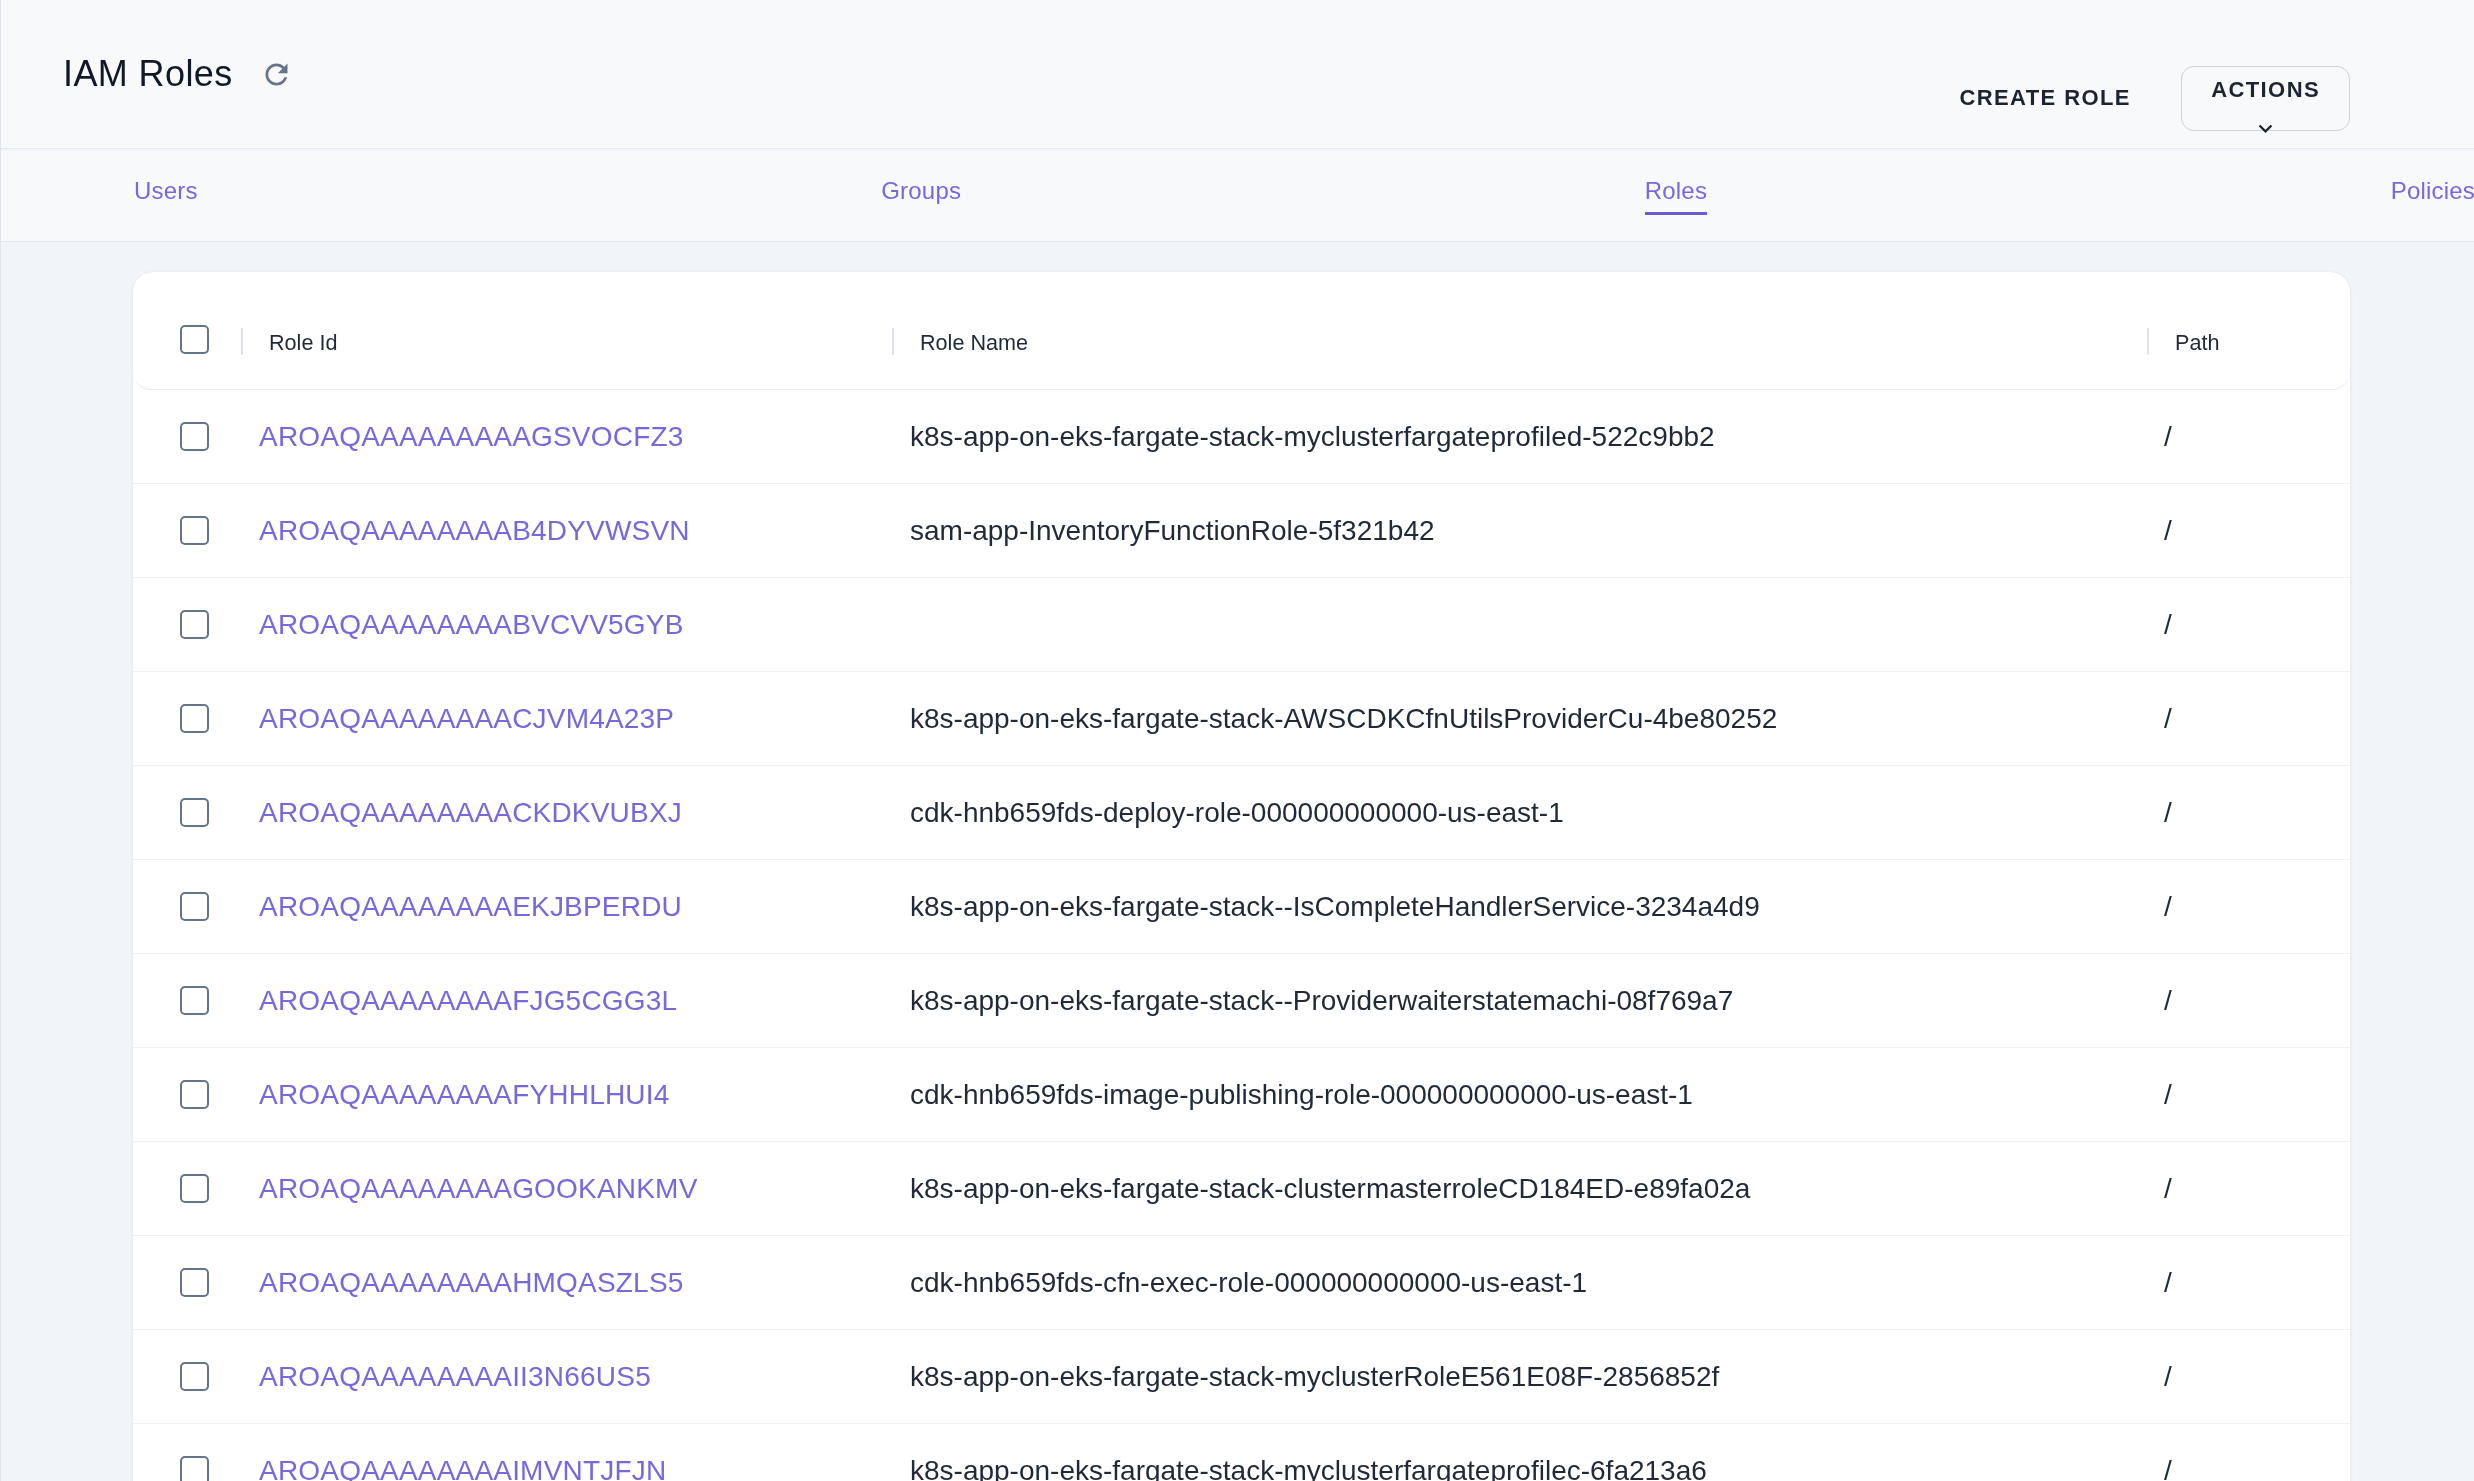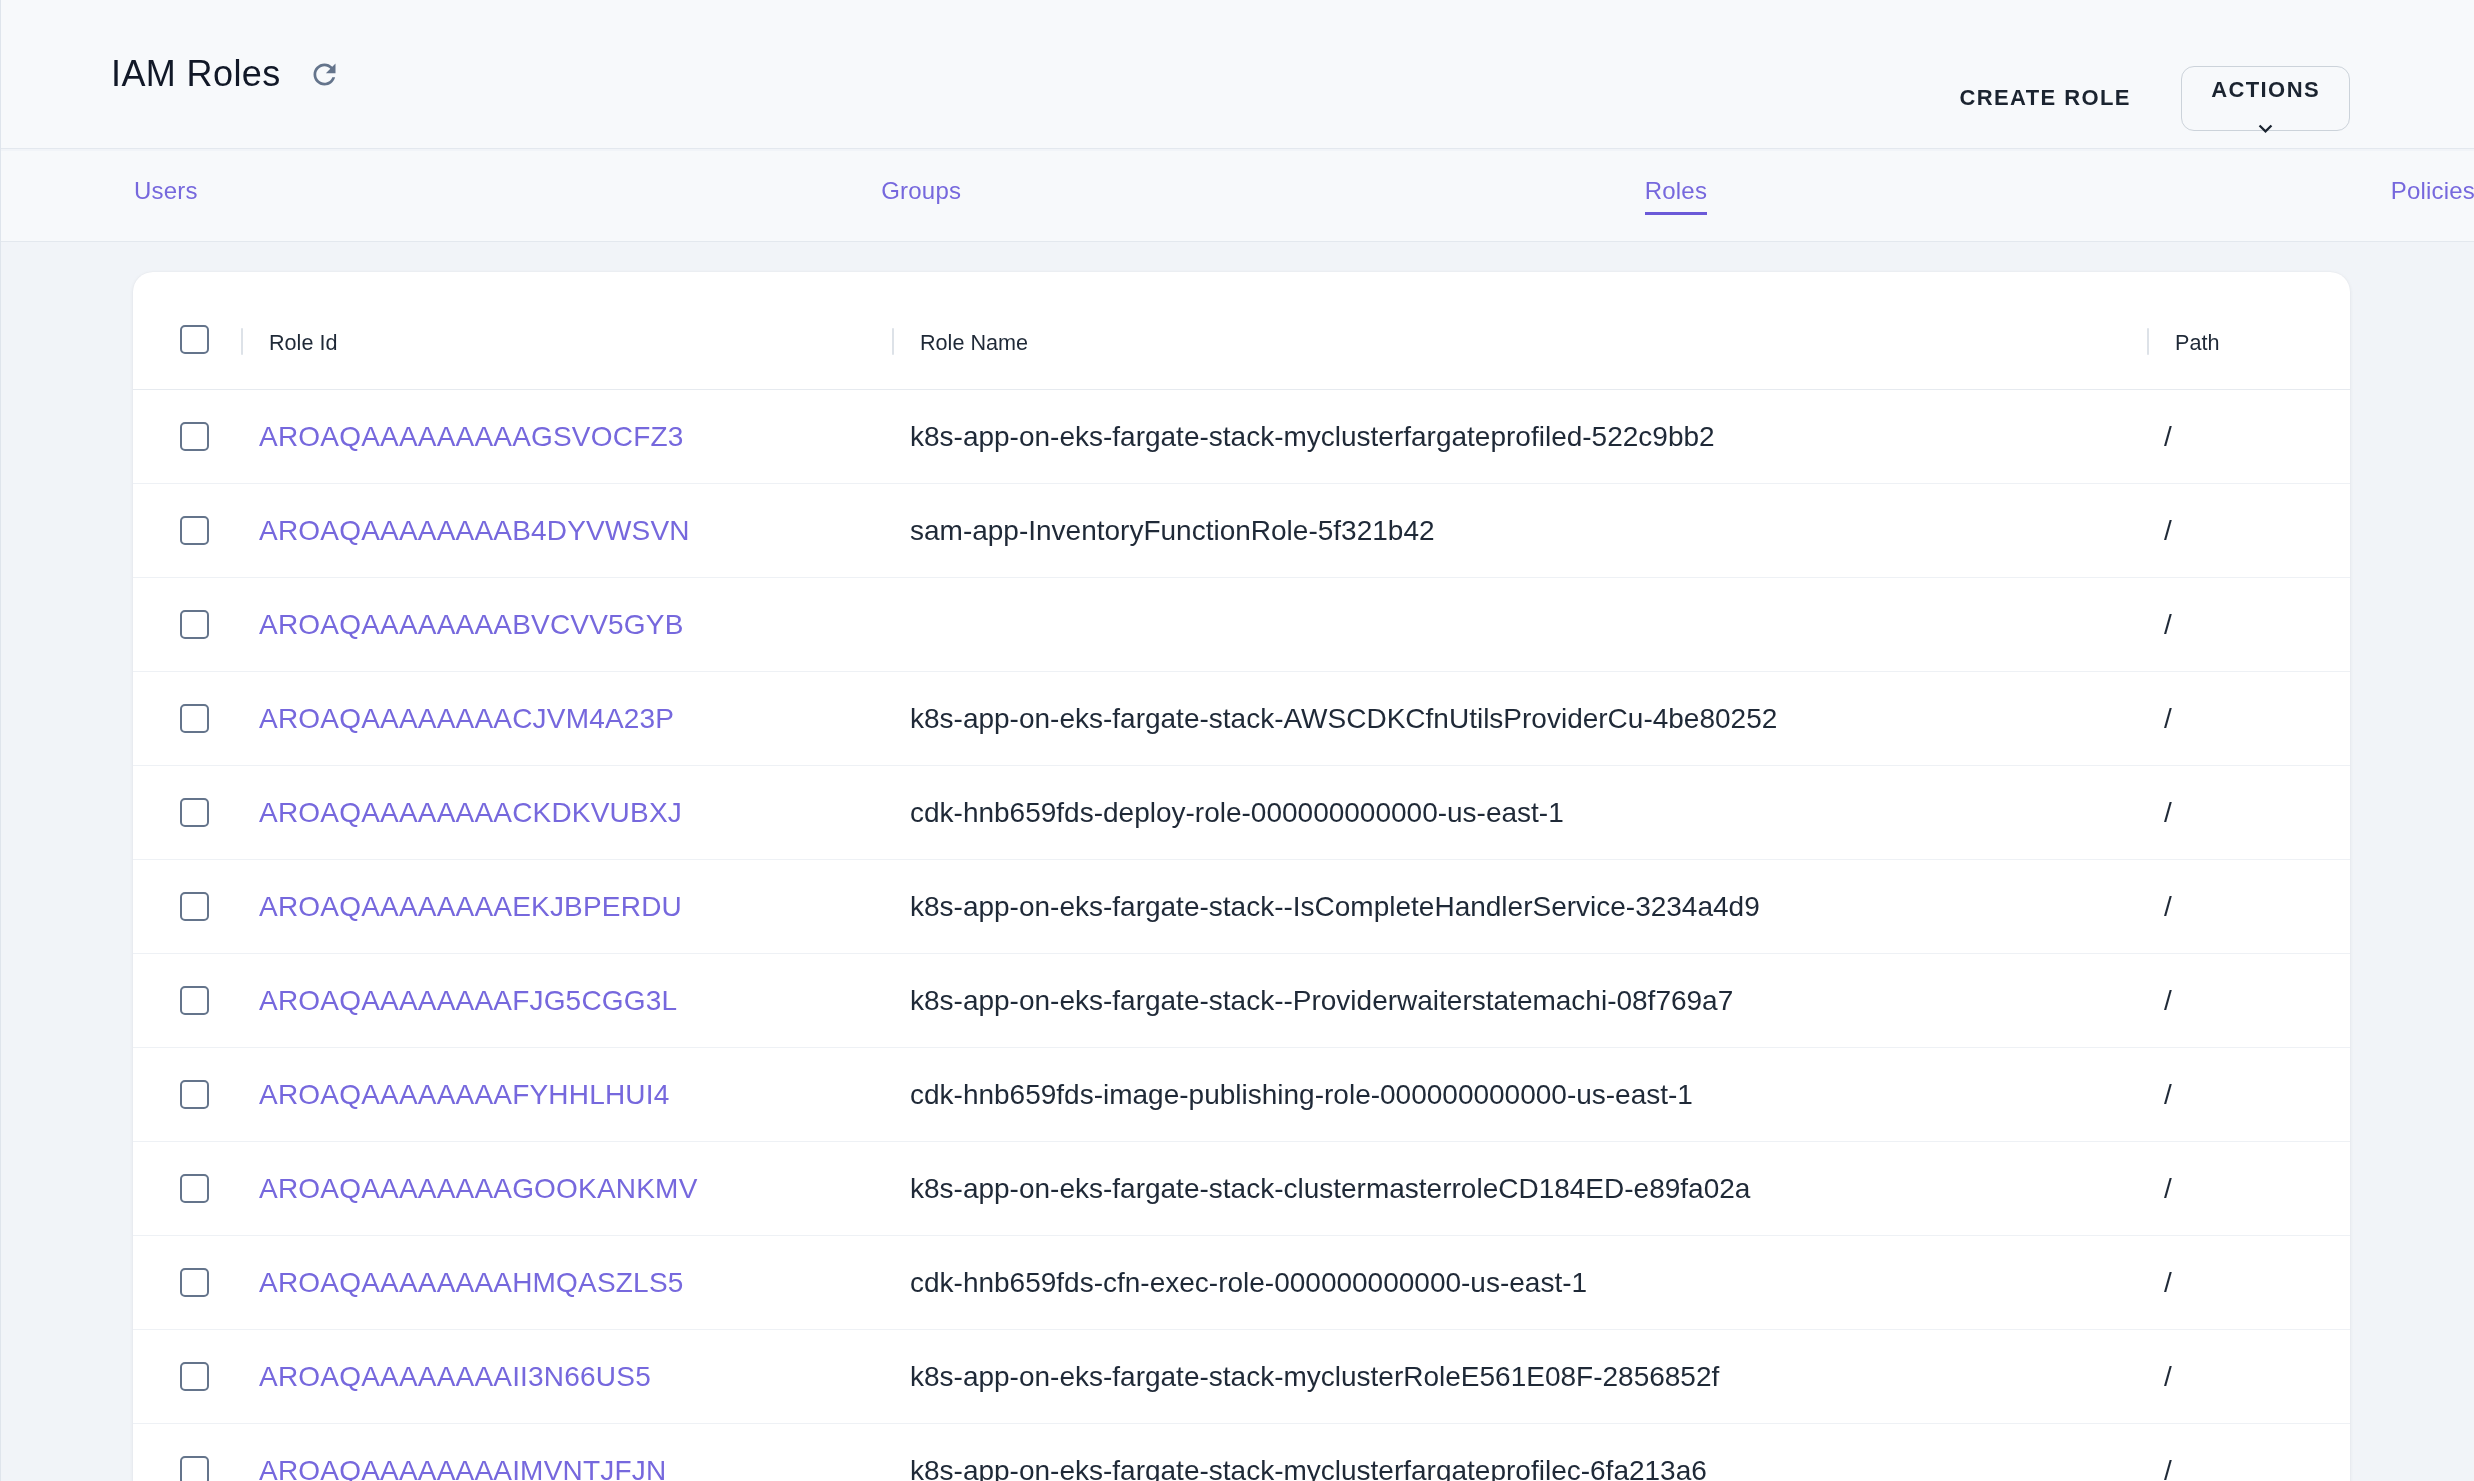--- a/index.html
+++ b/index.html
@@ -26,21 +26,21 @@
     position:relative;
     border-left:1.4px solid #dfe5ec;
   }
   
   .header-band{
     position:absolute;left:0;top:0;width:100%;height:149px;
     background:var(--band-bg);
     border-bottom:1.4px solid var(--band-divider);
     display:flex;align-items:center;
   }
-  .title-wrap{display:flex;align-items:center;margin-left:110px;gap:26px;}
+  .title-wrap{display:flex;align-items:center;margin-left:62px;gap:26px;}
   .page-title{
     font-size:36px;color:var(--text-dark);font-weight:500;letter-spacing:0.4px;
   }
   .icon-btn{
     width:35px;height:35px;border:none;background:transparent;cursor:pointer;
     display:flex;align-items:center;justify-content:center;padding:0;
   }
   .header-right{
     position:absolute;right:125px;top:0;height:100%;
     display:flex;align-items:center;gap:33px;margin-top:24px;
@@ -75,20 +75,21 @@
   .tab.active{border-bottom-color:var(--accent-underline);}
   
   .card{
     position:absolute;left:132px;top:272px;width:2217px;height:1441px;
     background:var(--card-bg);border-radius:20px;
     box-shadow:0 1.4px 4.3px rgba(15,23,42,0.07),0 0.7px 1.4px rgba(15,23,42,0.05);
   }
   .grid-header{
     position:relative;height:118px;
     border-bottom:1.4px solid var(--header-sep);
+    border-radius:18px;
   }
   .grid-header .col-label{
     position:absolute;top:58px;font-size:21.6px;font-weight:500;
     color:var(--cell-text);cursor:pointer;line-height:26px;
   }
   .col-label.c-roleid{left:136px;}
   .col-label.c-rolename{left:787px;}
   .col-label.c-path{left:2042px;}
   .col-divider{
     position:absolute;top:56px;width:2.2px;height:27px;

